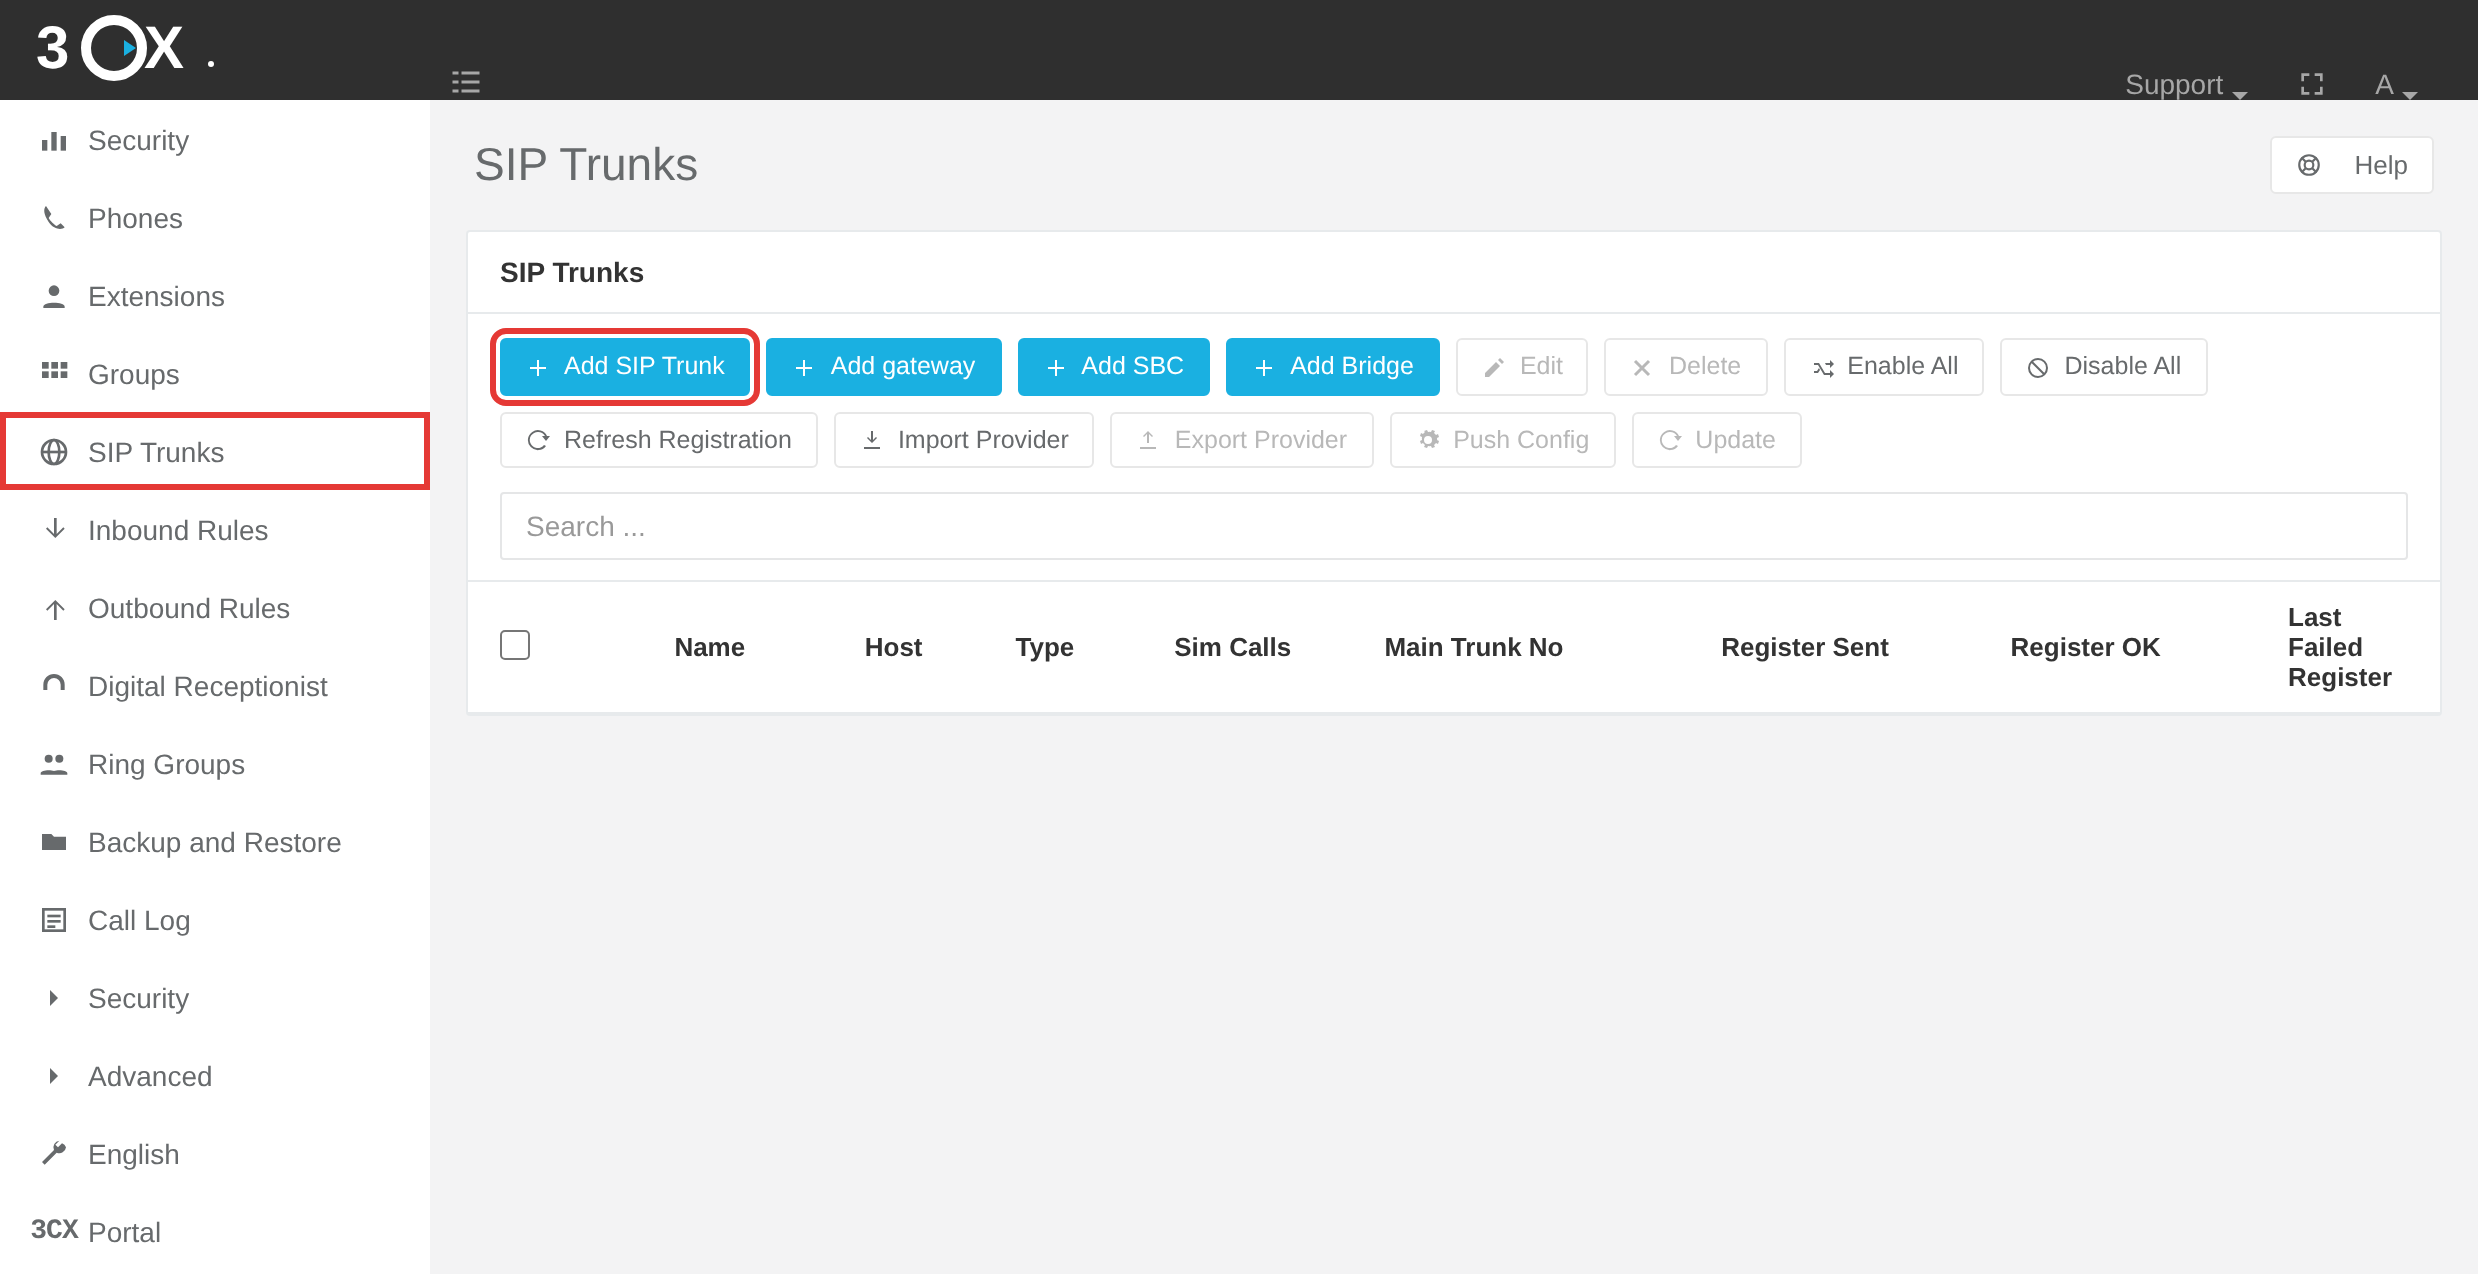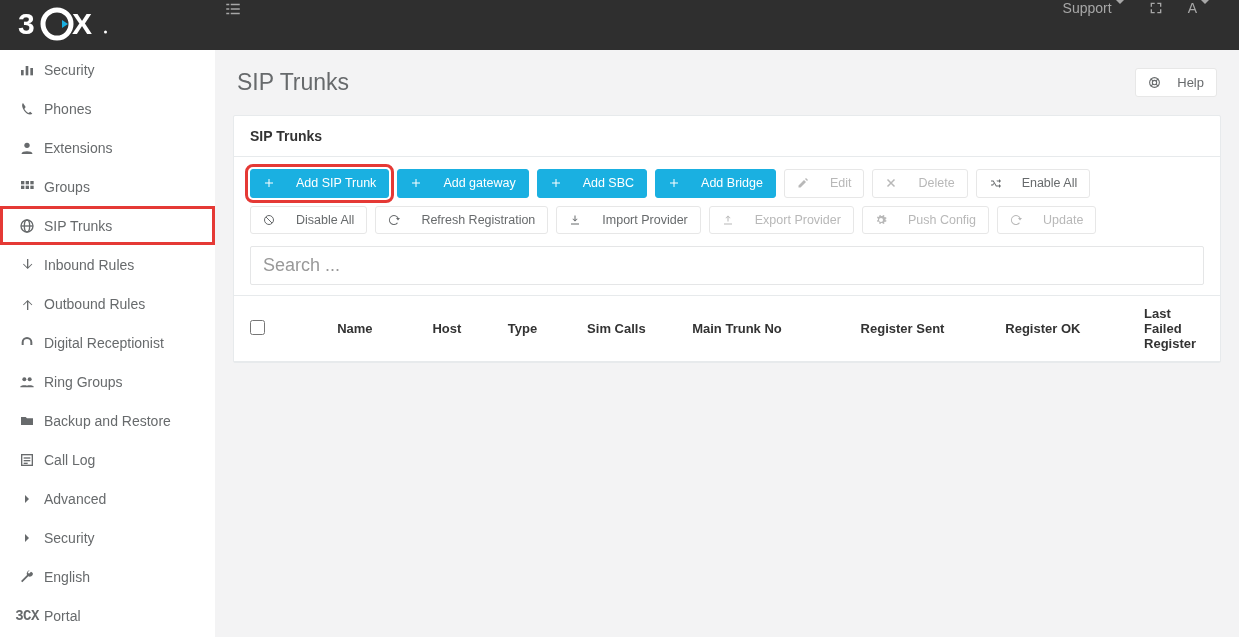--- a/index.html
+++ b/index.html
@@ -1,48 +1,48 @@
 <!DOCTYPE html>
 <html><head>
 <meta charset="utf-8">
 <style>
 *{box-sizing:border-box;margin:0;padding:0}
 body{font-family:"Helvetica Neue",Helvetica,Arial,sans-serif;font-size:14px;color:#676a6c;background:#fff;width:1239px;height:637px;overflow:hidden}
 .topbar{background:#2f2f2f;height:50px;display:flex;align-items:center;color:#a7a7a7;padding:0 18px}
 .logo{width:200px;display:flex;align-items:center}
 .logo svg{width:100px;height:auto}
-.topbar .tbtn{padding:0 12px;height:50px;display:flex;align-items:flex-start;cursor:pointer;color:#a7a7a7;font-size:14px}
+.topbar .tbtn{padding:0 12px;height:50px;display:flex;align-items:flex-end;cursor:pointer;color:#a7a7a7;font-size:14px}
 .caret{display:inline-block;margin-left:4px;border-top:4px solid currentColor;border-left:4px solid transparent;border-right:4px solid transparent}
 .flag{display:inline-block;width:16px;height:11px;margin-right:6px;
   background:linear-gradient(to bottom,#b22234 0%,#b22234 7.7%,white 7.7%,white 15.4%,#b22234 15.4%,#b22234 23.1%,white 23.1%,white 30.8%,#b22234 30.8%,#b22234 38.5%,white 38.5%,white 46.2%,#b22234 46.2%,#b22234 53.9%,white 53.9%,white 61.6%,#b22234 61.6%,#b22234 69.3%,white 69.3%,white 77%,#b22234 77%,#b22234 84.7%,white 84.7%,white 92.4%,#b22234 92.4%,#b22234 100%);
   position:relative}
 .flag::before{content:"";position:absolute;top:0;left:0;width:7px;height:6px;background:#3c3b6e}
 .flex-spacer{flex:1}
 .wrapper{display:flex;height:587px}
 .sidebar{width:215px;background:#fff;border-right:0;overflow:hidden}
 .nav-item{display:flex;align-items:center;padding:0 10px;height:39px;cursor:pointer;color:#676a6c;font-size:14px}
 .nav-item .ic{width:34px;display:flex;justify-content:center;color:#676a6c}
 .nav-item .lbl{color:#676a6c}
 .nav-item.boxed{outline:3px solid #e53935;outline-offset:-3px}
 .content{flex:1;background:#f3f3f4;overflow:hidden}
 .page-head{display:flex;align-items:center;justify-content:space-between;padding:18px 22px 18px 22px}
 .page-head h1{font-size:23px;font-weight:400;color:#676a6c}
 .help-btn{background:#fff;border:1px solid #e7e7e7;border-radius:3px;padding:6px 12px;color:#676a6c;font-size:13px;cursor:pointer;display:inline-flex;align-items:center;gap:16px}
 .panel{margin:0 18px 18px 18px;background:#fff;border:1px solid #e7eaec;border-radius:2px}
 .panel-title{padding:12px 16px;font-weight:700;color:#333;border-bottom:1px solid #e7eaec}
 .toolbar{padding:12px 16px;display:flex;flex-wrap:wrap;gap:8px}
-.btn{border:1px solid #e7e7e7;background:#fff;color:#676a6c;border-radius:3px;padding:7px 12px;font-size:12.5px;cursor:pointer;display:inline-flex;align-items:center;gap:21px;line-height:1}
+.btn{border:1px solid #e7e7e7;background:#fff;color:#676a6c;border-radius:3px;padding:7px 12px;font-size:12.5px;cursor:pointer;display:inline-flex;align-items:flex-end;gap:7px;line-height:1}
 .btn svg{width:12px;height:12px}
 .btn-primary{background:#1ab0e1;border-color:#1ab0e1;color:#fff}
 .btn-primary svg{fill:#fff}
 .btn-disabled{color:#b8b8b8;cursor:default}
 .btn-disabled svg{fill:#b8b8b8}
 .btn-boxed{outline:3px solid #e53935;outline-offset:2px}
 .search-row{padding:0 16px 10px 16px}
-.search-input{width:100%;border:1px solid #e5e6e7;border-radius:2px;padding:8px 12px;font-size:18px;color:#555;outline:none}
+.search-input{width:100%;border:1px solid #e5e6e7;border-radius:2px;padding:8px 12px;font-size:14px;color:#555;outline:none}
 .search-input::placeholder{color:#999}
 .tbl{width:100%;border-top:1px solid #e7eaec;border-bottom:1px solid #e7eaec}
 .tbl-head{display:flex;align-items:center;padding:10px 16px;font-weight:700;color:#333;font-size:13px}
 .tbl-head .chk{width:80px}
 .tbl-head .chk input{width:15px;height:15px}
 .tbl-head .c{padding:0 8px}
 .c-name{width:96px}.c-host{width:76px}.c-type{width:80px}.c-sim{width:106px}.c-mtn{width:170px}.c-rs{width:146px}.c-rok{width:140px}.c-lfr{flex:1}
 .ic svg{width:16px;height:16px;fill:currentColor}
 .portal-logo{font-family:Liberation Mono, monospace;font-size:14px;font-weight:700;color:#676a6c;letter-spacing:-0.5px}
 </style>
@@ -190,29 +190,29 @@
           </svg>
         </span>
         <span class="lbl">Call Log</span>
       </div>
     <div class="nav-item">
         <span class="ic">
           <svg viewBox="0 0 24 24">
             <path d="M9 6l6 6-6 6z"></path>
           </svg>
         </span>
+        <span class="lbl">Security</span>
+      </div>
+    <div class="nav-item">
+        <span class="ic">
+          <svg viewBox="0 0 24 24">
+            <path d="M9 6l6 6-6 6z"></path>
+          </svg>
+        </span>
         <span class="lbl">Advanced</span>
-      </div>
-    <div class="nav-item">
-        <span class="ic">
-          <svg viewBox="0 0 24 24">
-            <path d="M9 6l6 6-6 6z"></path>
-          </svg>
-        </span>
-        <span class="lbl">Security</span>
       </div>
     <div class="nav-item">
         <span class="ic">
           <svg viewBox="0 0 24 24">
             <path d="M21 7a5 5 0 01-7 4L5 20l-2-2 9-9a5 5 0 014-7l-3 3 2 2 3-3a5 5 0 013 3z"></path>
           </svg>
         </span>
         <span class="lbl">English</span>
       </div>
     <div class="nav-item">

